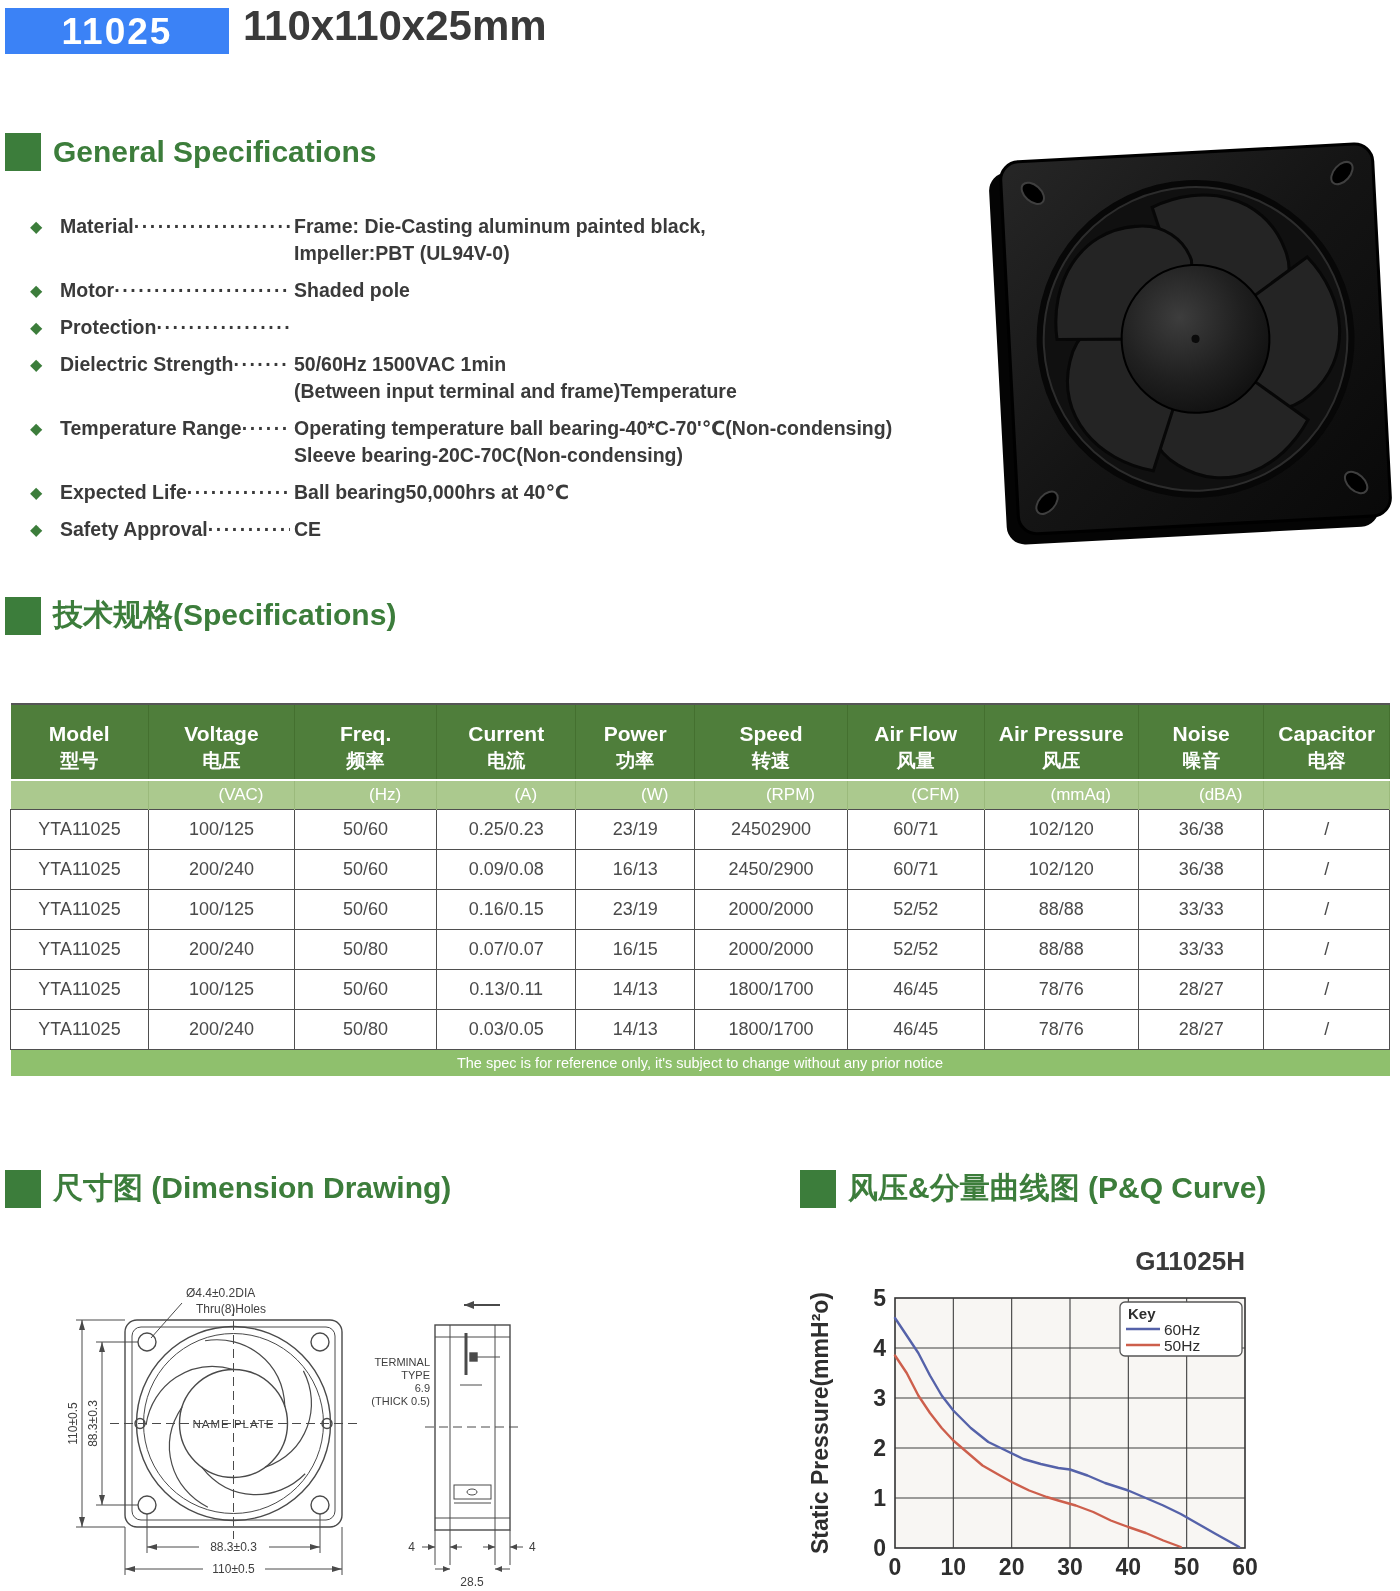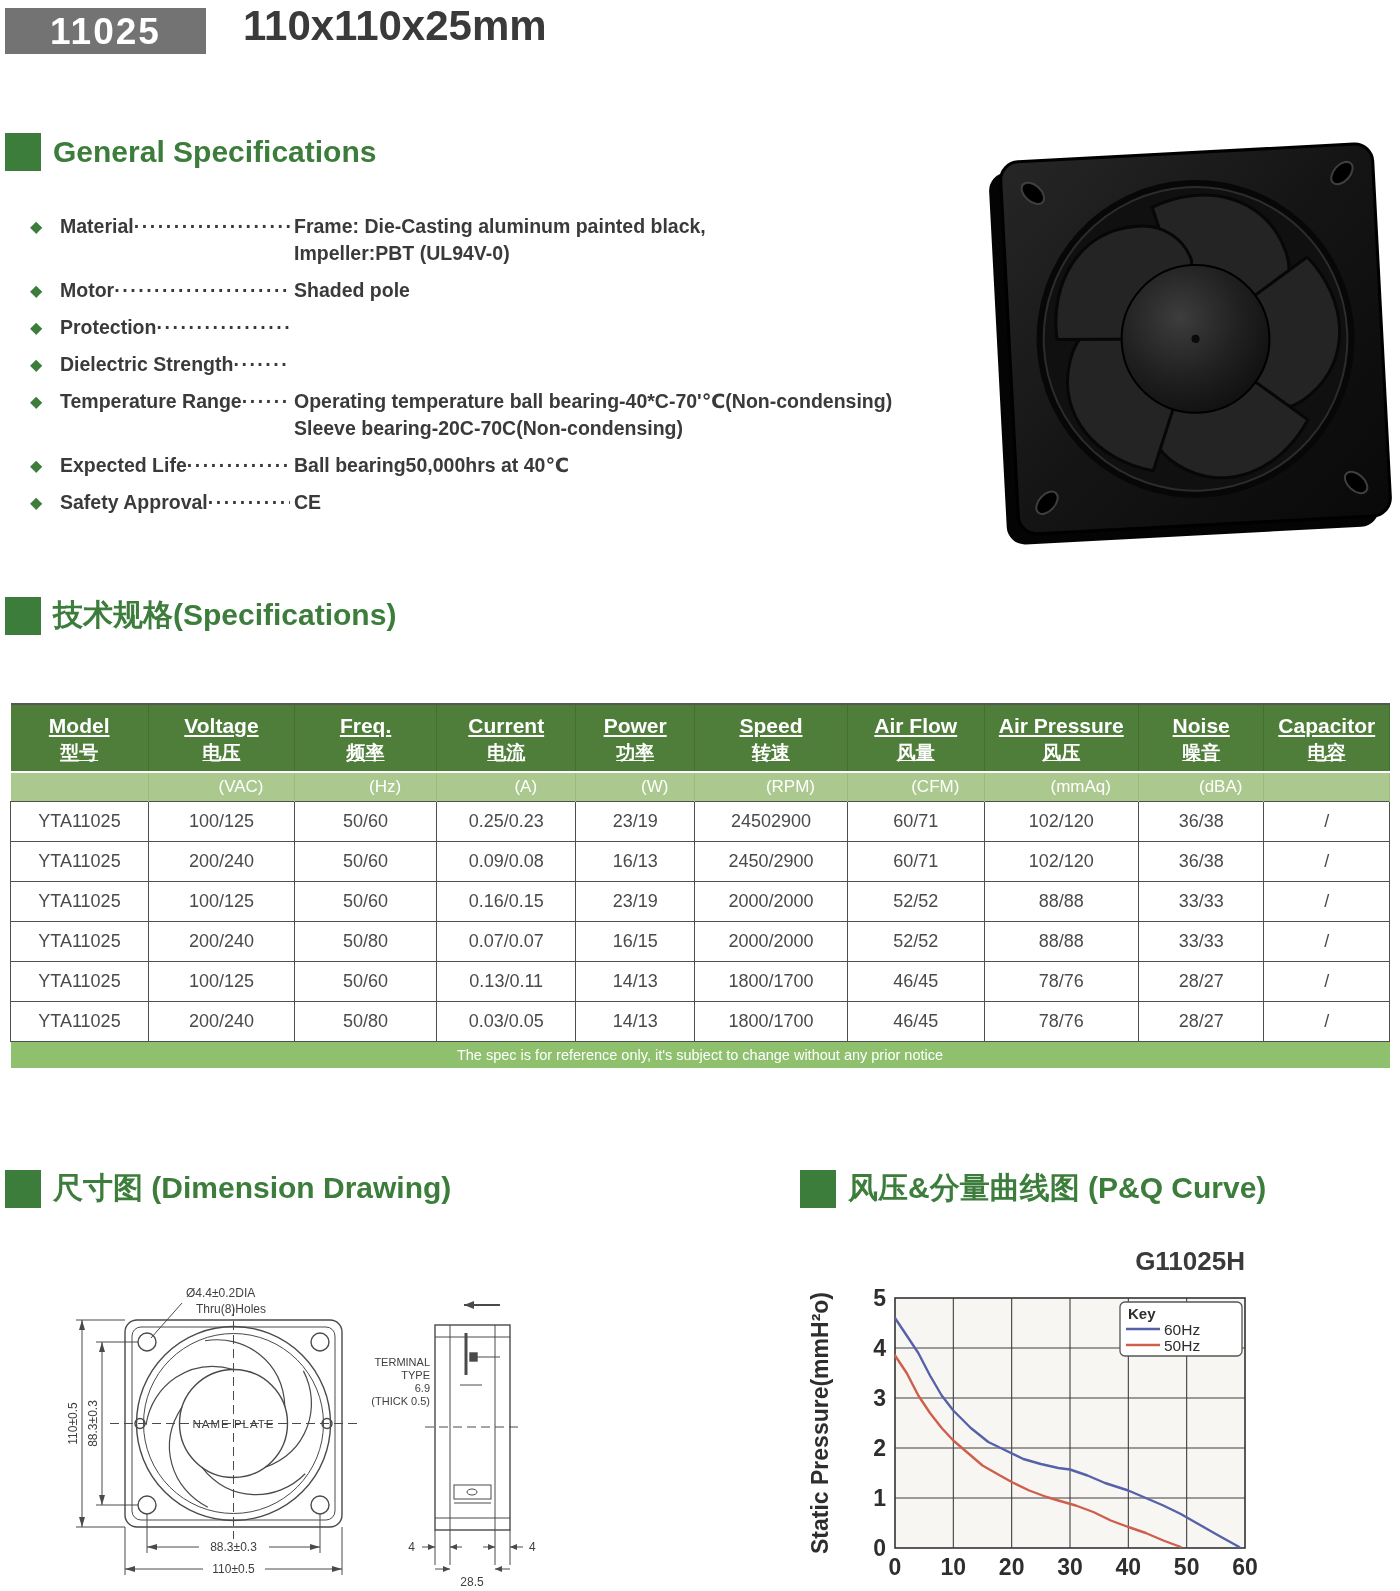--- a/index.html
+++ b/index.html
@@ -1,20 +1,20 @@
 <!DOCTYPE html>
 <html><head>
 <meta charset="utf-8">
 <style>
   html,body{margin:0;padding:0;background:#e8e8e8;}
   #page{position:relative;width:1400px;height:1591px;background:#fff;overflow:hidden;
         font-family:"Liberation Sans","DejaVu Sans",sans-serif;color:#3a3a3a;}
 
   
-  .badge{position:absolute;left:5px;top:8px;width:201px;height:46px;background:#737373;
+  .badge{position:absolute;left:5px;top:8px;width:224px;height:46px;background:#3b82f6;
          color:#fff;font-size:37px;font-weight:bold;text-align:center;line-height:47px;letter-spacing:2px;}
   .size-title{position:absolute;left:243px;top:2px;font-size:42px;font-weight:bold;color:#3a3a3a;}
 
   
   .sec{position:absolute;display:flex;align-items:center;}
   .sec .sq{width:36px;height:38px;background:#3c7d3b;margin-right:12px;flex:none;}
   .sec .t{font-size:30px;font-weight:bold;color:#3c7d3b;white-space:nowrap;}
 
   
   .spec-list{position:absolute;left:30px;top:213px;width:950px;}
@@ -24,21 +24,21 @@
   .spec-left .lbl{white-space:nowrap;}
   .dots{flex:1;overflow:hidden;white-space:nowrap;letter-spacing:1.5px;}
   .dots::after{content:"·········································································";}
   .spec-value{flex:1;padding-left:4px;}
   .spec-value div{min-height:27px;}
 
   
   .spec-table{position:absolute;left:10px;top:703px;width:1380px;border-collapse:collapse;
               table-layout:fixed;border-top:2px solid #555;}
   .spec-table thead th{background:#4f7e3b;color:#fff;font-weight:bold;font-size:21px;
-              line-height:1.32;padding:7px 0 6px;border-right:1px solid #44702f;text-decoration:underline;}
+              line-height:1.32;padding:15px 0 6px;border-right:1px solid #44702f;}
   .spec-table thead th .cn{font-size:19px;}
   .spec-table tr.units td{background:#abc98e;color:#fff;font-size:17px;height:26px;
               text-align:center;border-right:1px solid #9bba7c;border-top:2px solid #fff;padding-left:40px;}
   .spec-table tbody td{border:1px solid #4f4f4f;height:37px;font-size:18px;color:#4a4a4a;
               text-align:center;background:#fff;}
   .spec-table tfoot td{background:#8fc06d;color:#fff;font-size:14.5px;height:24px;text-align:center;}
 
   svg text{font-family:"Liberation Sans","DejaVu Sans",sans-serif;}
   .fan-img{position:absolute;left:985px;top:122px;}
   .dim-svg{position:absolute;left:30px;top:1235px;}
@@ -87,20 +87,24 @@
           <span class="lbl">Protection</span>
           <span class="dots"></span>
         </span>
     </div>
 
     <div class="spec-item">
       <span class="diamond">◆</span>
       <span class="spec-left">
           <span class="lbl">Dielectric Strength</span>
           <span class="dots"></span>
+        </span>
+      <span class="spec-value">
+          <div>50/60Hz 1500VAC 1min</div>
+          <div>(Between input terminal and frame)Temperature</div>
         </span>
     </div>
 
     <div class="spec-item">
       <span class="diamond">◆</span>
       <span class="spec-left">
           <span class="lbl">Temperature Range</span>
           <span class="dots"></span>
         </span>
       <span class="spec-value">

